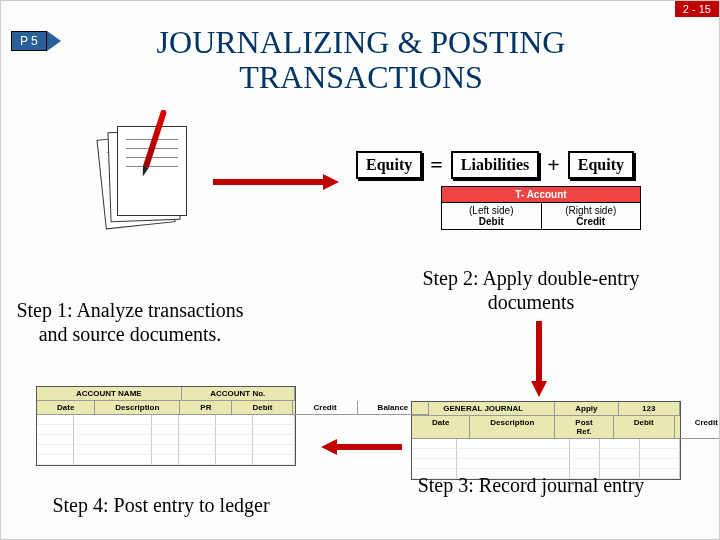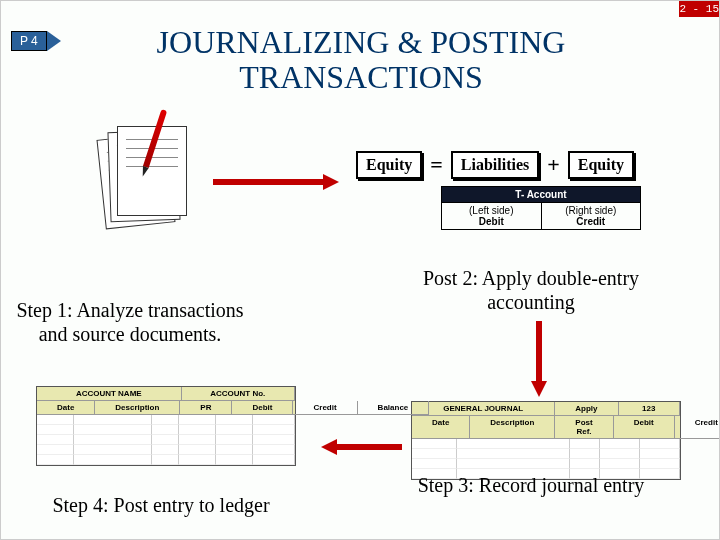--- a/index.html
+++ b/index.html
@@ -1,26 +1,26 @@
 <!DOCTYPE html>
 <html><head>
 <meta charset="utf-8">
 <style>
   * { box-sizing: border-box; margin: 0; padding: 0; }
   body { width: 720px; height: 540px; background: #fcfefc; font-family: "Times New Roman", serif; position: relative; overflow: hidden; border: 1px solid #ccc; }
-  .page-num { position: absolute; top: 0; right: 0; background: #c00000; color: #fff; font-family: Liberation Mono, monospace; font-size: 11px; padding: 2px 0; }
+  .page-num { position: absolute; top: 0; right: 0; background: #c00000; color: #fff; font-family: Liberation Sans, sans-serif; font-size: 11px; padding: 2px 8px; }
   .badge { position: absolute; top: 30px; left: 10px; display: flex; align-items: center; }
   .badge-box { background: #2a6099; color: #fff; font-family: Arial, sans-serif; font-size: 12px; padding: 2px 8px; border: 1px solid #000; }
   .badge-tri { width: 0; height: 0; border-top: 10px solid transparent; border-bottom: 10px solid transparent; border-left: 14px solid #2a6099; }
   .title { position: absolute; top: 24px; left: 140px; width: 440px; text-align: center; color: #003366; font-size: 32px; line-height: 1.1; }
   .equation { position: absolute; top: 150px; left: 355px; display: flex; align-items: center; gap: 8px; font-size: 16px; }
   .eq-box { background: #fff; border: 2px solid #000; padding: 3px 8px; box-shadow: 2px 2px 0 #000; font-weight: bold; }
   .eq-op { font-size: 22px; font-weight: bold; }
   .taccount { position: absolute; top: 185px; left: 440px; width: 200px; font-family: Arial, sans-serif; font-size: 10px; text-align: center; }
-  .t-head { background: #0f172a; color: #fff; padding: 2px; font-weight: bold; border: 1px solid #000; }
+  .t-head { background: #ef4444; color: #fff; padding: 2px; font-weight: bold; border: 1px solid #000; }
   .t-body { display: flex; border: 1px solid #000; border-top: none; }
   .t-col { flex: 1; padding: 2px 4px; }
   .t-col:first-child { border-right: 1px solid #000; }
   .step-text { position: absolute; font-size: 20px; text-align: center; line-height: 1.2; }
   .step1 { top: 252px; left: 4px; width: 250px; margin-top: 45px; }
   .step2 { top: 265px; left: 400px; width: 260px; }
   .step3 { top: 472px; left: 400px; width: 260px; }
   .step4 { top: 492px; left: 20px; width: 280px; }
   .docs { position: absolute; top: 125px; left: 100px; }
   .paper { position: absolute; width: 70px; height: 90px; background: #fff; border: 1px solid #333; }
@@ -48,21 +48,21 @@
   .tbl-title { display: flex; background: #e8e8b0; font-family: Arial, sans-serif; font-size: 8px; font-weight: bold; }
   .tbl-rows div.row { display: flex; height: 10px; }
   .tbl-rows div.row > div { border-right: 1px solid #ccc; border-bottom: 1px solid #eee; }
 </style>
 </head>
 <body>
 
 <div class="page-num">2 - 15</div>
 
 <div class="badge">
-  <div class="badge-box">P 4</div>
+  <div class="badge-box">P 5</div>
   <div class="badge-tri"></div>
 </div>
 
 <div class="title">JOURNALIZING &amp; POSTING TRANSACTIONS</div>
 
 <div class="docs">
   <div class="paper" style="top:10px;left:0;transform:rotate(-6deg)">
       <div class="lines">
         <div></div>
         <div></div>
@@ -113,21 +113,21 @@
       <div style="font-weight:bold">Debit</div>
     </div>
     <div class="t-col">
       <div>(Right side)</div>
       <div style="font-weight:bold">Credit</div>
     </div>
   </div>
 </div>
 
 <div class="step-text step1">Step 1: Analyze transactions and source documents.</div>
-<div class="step-text step2">Post 2: Apply double-entry accounting</div>
+<div class="step-text step2">Step 2: Apply double-entry documents</div>
 
 <div class="arrow arrow2">
   <div class="arrow-shaft"></div>
     <div class="arrow-head-d"></div>
 </div>
 
 <div class="table-img journal">
   <div class="tbl-title">
     <div style="flex:3;text-align:center">GENERAL JOURNAL</div>
     <div style="flex:0.6">Apply</div>

